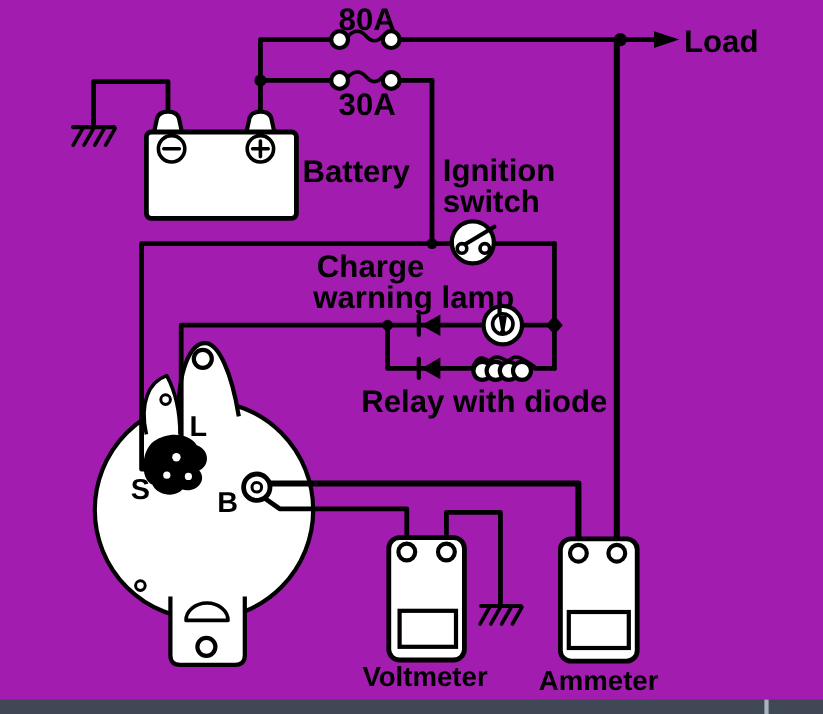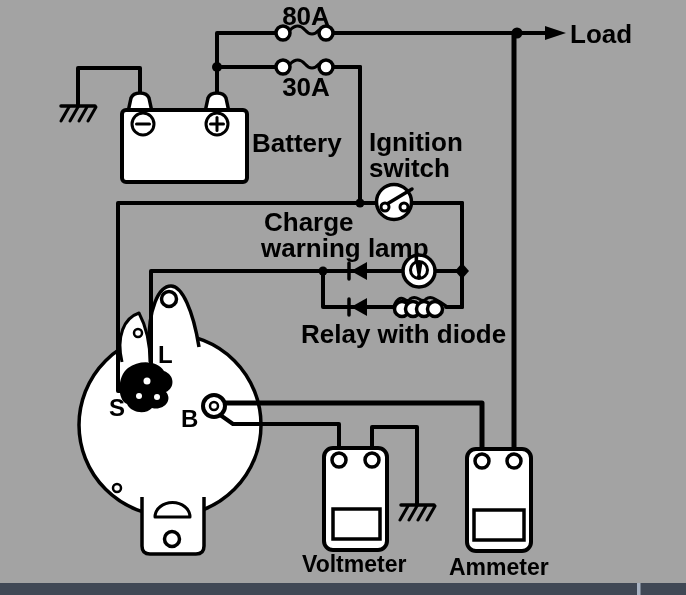--- a/index.html
+++ b/index.html
@@ -1,16 +1,16 @@
 <!DOCTYPE html>
 <html><head>
 <meta charset="utf-8">
 <style>
   html,body{margin:0;padding:0;background:#ffffff;}
-  .stage{position:relative;width:686px;height:595px;background:#a3a3a3;overflow:hidden;
+  .stage{position:relative;width:686px;height:595px;background:#a21caf;overflow:hidden;
          font-family:"Liberation Sans",sans-serif;}
   svg{position:absolute;left:0;top:0;}
   text{font-family:"Liberation Sans",sans-serif;font-weight:600;fill:#000;}
   .lbl{font-size:26px;}
   .lbl-sm{font-size:23px;}
   .term{font-size:24px;font-weight:700;}
   .wire{stroke:#000;stroke-width:4;fill:none;stroke-linecap:round;stroke-linejoin:round;}
   .wire-heavy{stroke:#000;stroke-width:5;fill:none;stroke-linecap:round;stroke-linejoin:round;}
   .outline{stroke:#000;stroke-width:3.5;fill:#fff;stroke-linejoin:round;}
   .thin{stroke:#000;stroke-width:3;fill:none;stroke-linecap:round;}

